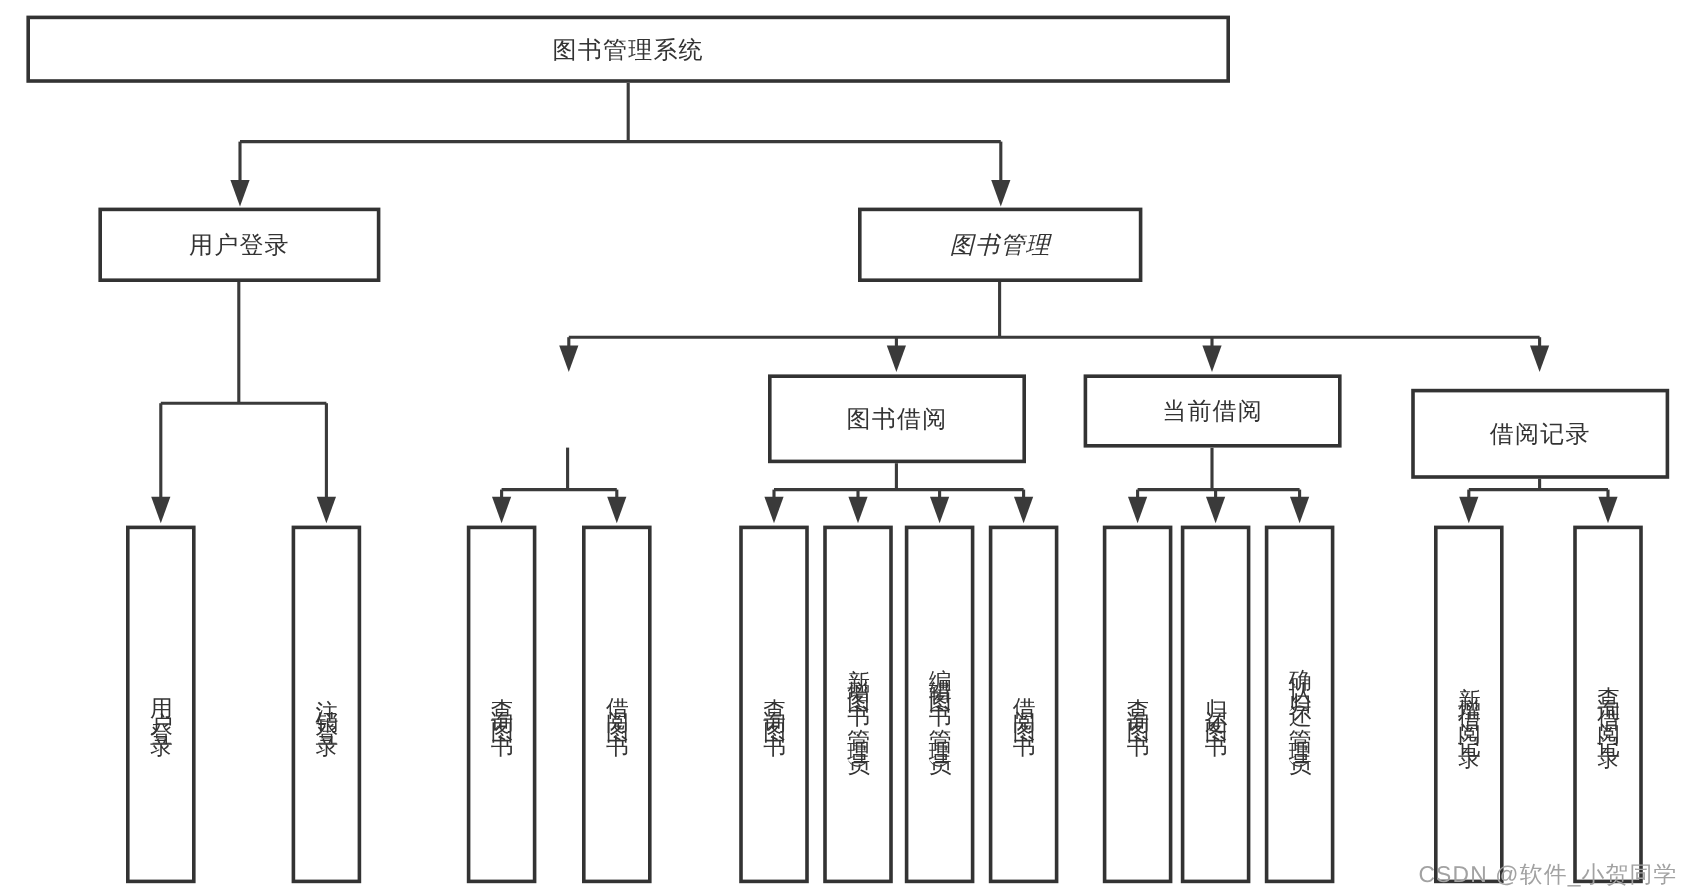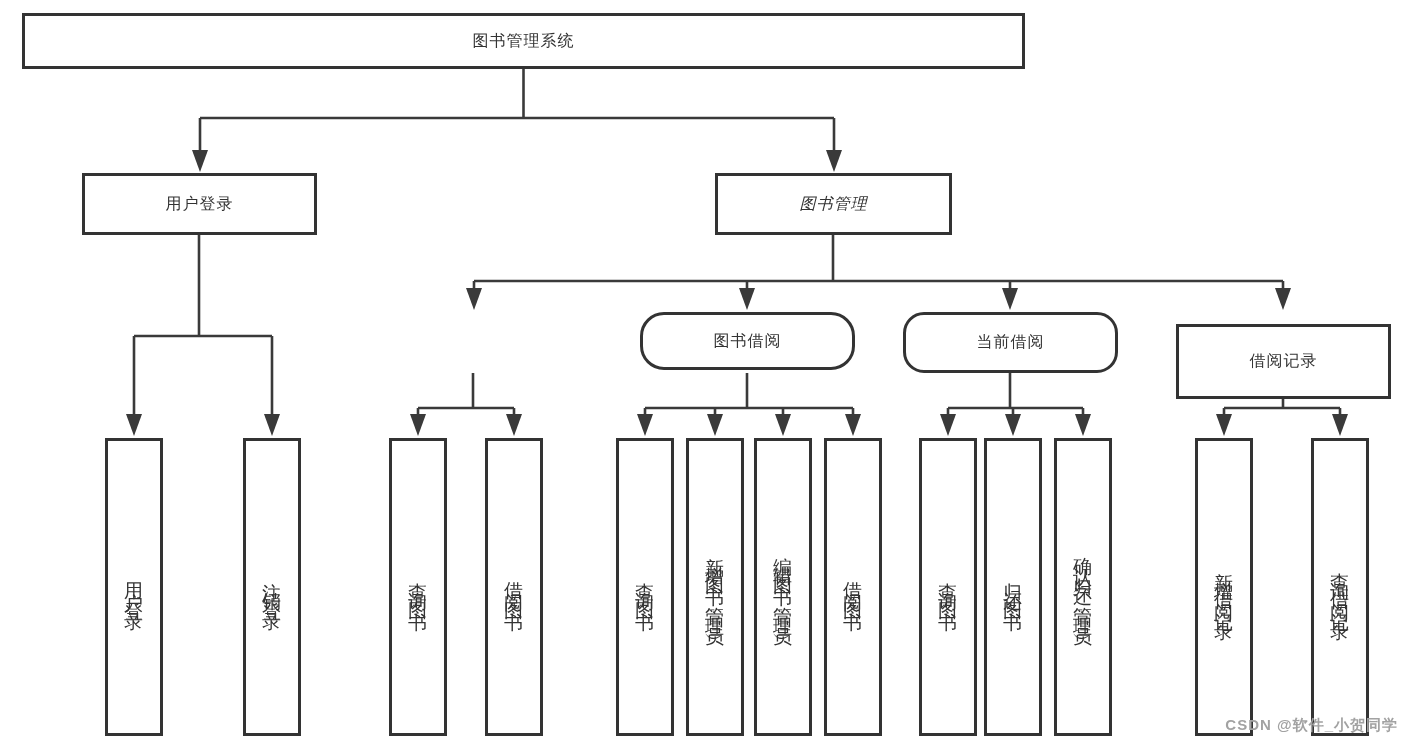--- a/index.html
+++ b/index.html
@@ -13,37 +13,36 @@
   #wires{position:absolute;left:0;top:0;z-index:1;}
   .box{
     position:absolute;
     border:3px solid #333333;
     background:#ffffff;
     box-sizing:border-box;
     display:flex;align-items:center;justify-content:center;
     color:#333333;
     z-index:2;
   }
-  .h{font-size:16px;letter-spacing:1px;white-space:nowrap;}
+  .h{font-size:20px;letter-spacing:1px;white-space:nowrap;}
   .v{
     writing-mode:vertical-rl;
     text-orientation:mixed;
     font-size:19px;
     letter-spacing:10px;
     line-height:1;
   }
   #watermark{
     position:absolute;
     right:7px;top:716px;
-    font-size:15px;
+    font-size:19px;
     color:#a2a2a2;
     letter-spacing:1px;
     z-index:3;
     white-space:nowrap;
-    font-weight:bold;
   }
 </style>
 </head>
 <body>
 
 <div id="canvas">
 
   <svg id="wires" width="1405" height="747" viewBox="0 0 1405 747">
     <g stroke="#3a3a3a" stroke-width="2.6" fill="none">
 
@@ -111,22 +110,22 @@
       <polygon points="1216,414 1232,414 1224,436"></polygon>
       <polygon points="1332,414 1348,414 1340,436"></polygon>
     </g>
   </svg>
 
   <div class="box h" style="left:22px;top:13px;width:1003px;height:56px;">图书管理系统</div>
 
   <div class="box h" style="left:82px;top:173px;width:235px;height:62px;">用户登录</div>
   <div class="box h" style="left:715px;top:173px;width:237px;height:62px;font-style:italic;">图书管理</div>
 
-  <div class="box h" style="left:640px;top:312px;width:215px;height:58px;border-radius:24px;">图书借阅</div>
-  <div class="box h" style="left:903px;top:312px;width:215px;height:61px;border-radius:21px;">当前借阅</div>
+  <div class="box h" style="left:640px;top:312px;width:215px;height:74px;">图书借阅</div>
+  <div class="box h" style="left:903px;top:312px;width:215px;height:61px;">当前借阅</div>
   <div class="box h" style="left:1176px;top:324px;width:215px;height:75px;">借阅记录</div>
 
   <div class="box v" style="left:105px;top:438px;width:58px;height:298px;">用户登录</div>
   <div class="box v" style="left:243px;top:438px;width:58px;height:298px;">注销登录</div>
 
   <div class="box v" style="left:389px;top:438px;width:58px;height:298px;">查询图书</div>
   <div class="box v" style="left:485px;top:438px;width:58px;height:298px;">借阅图书</div>
 
   <div class="box v" style="left:616px;top:438px;width:58px;height:298px;">查询图书</div>
   <div class="box v" style="left:686px;top:438px;width:58px;height:298px;">新增图书（管理员）</div>

